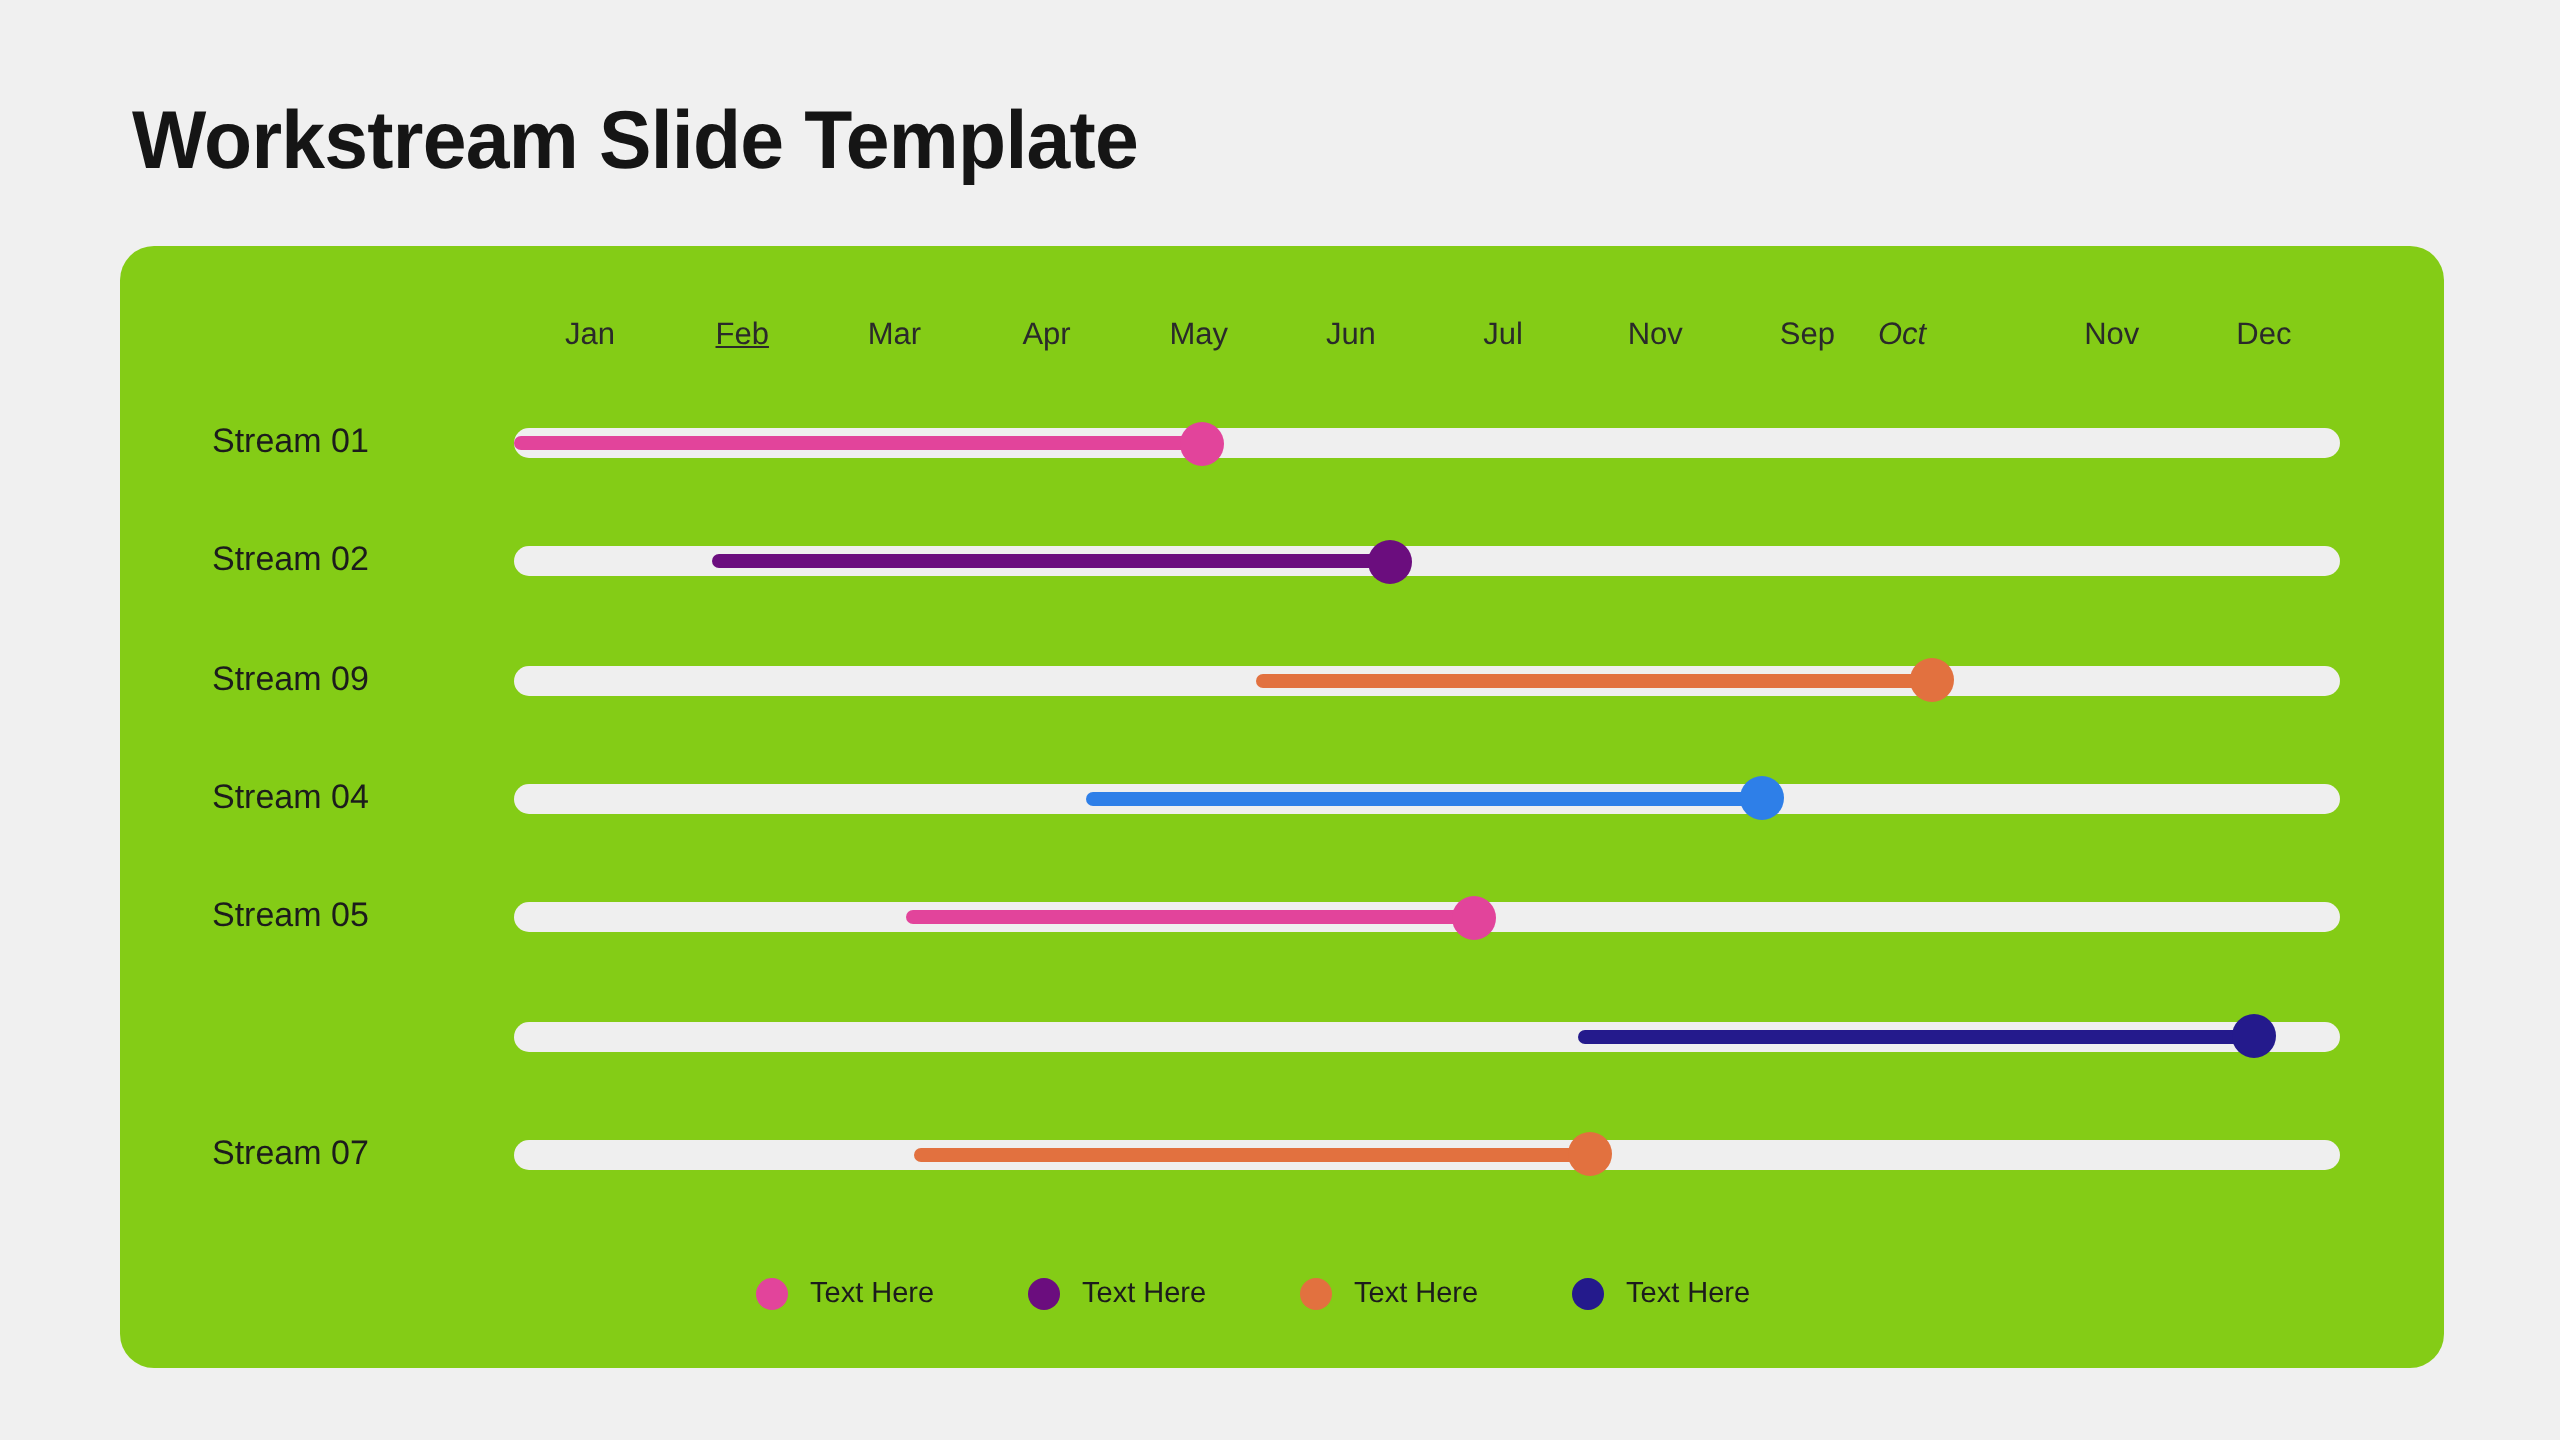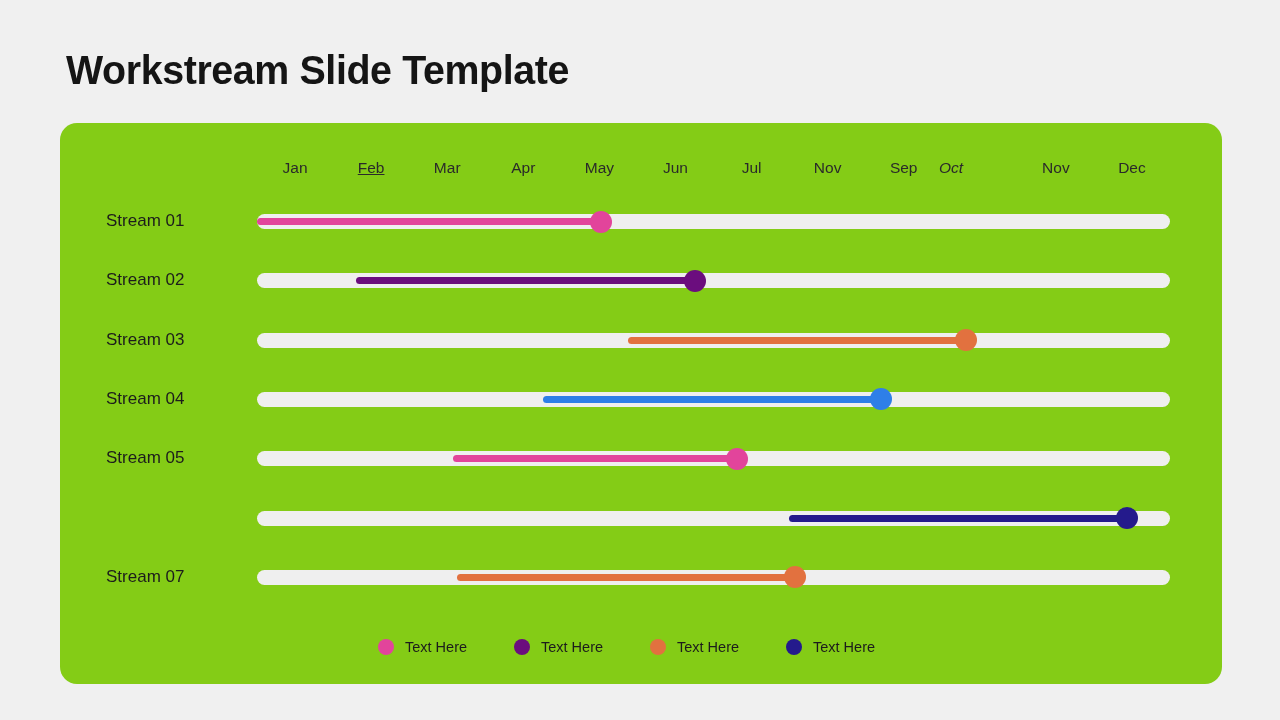--- a/index.html
+++ b/index.html
@@ -161,21 +161,21 @@
         </div>
       </div>
       <div class="stream-row" style="top: 142.3px;">
         <div class="stream-label">Stream 02</div>
         <div class="track">
           <div class="bar" style="left: 98.604px; width: 339.636px; background: rgb(107, 13, 126);"></div>
           <div class="knob" style="left: 438.24px; background: rgb(107, 13, 126);"></div>
         </div>
       </div>
       <div class="stream-row" style="top: 201.6px;">
-        <div class="stream-label">Stream 03</div>
+        <div class="stream-label">Stream 09</div>
         <div class="track">
           <div class="bar" style="left: 370.678px; width: 338.723px; background: rgb(226, 113, 63);"></div>
           <div class="knob" style="left: 709.401px; background: rgb(226, 113, 63);"></div>
         </div>
       </div>
       <div class="stream-row" style="top: 260.9px;">
         <div class="stream-label">Stream 04</div>
         <div class="track">
           <div class="bar" style="left: 285.769px; width: 337.81px; background: rgb(46, 127, 232);"></div>
           <div class="knob" style="left: 623.579px; background: rgb(46, 127, 232);"></div>

